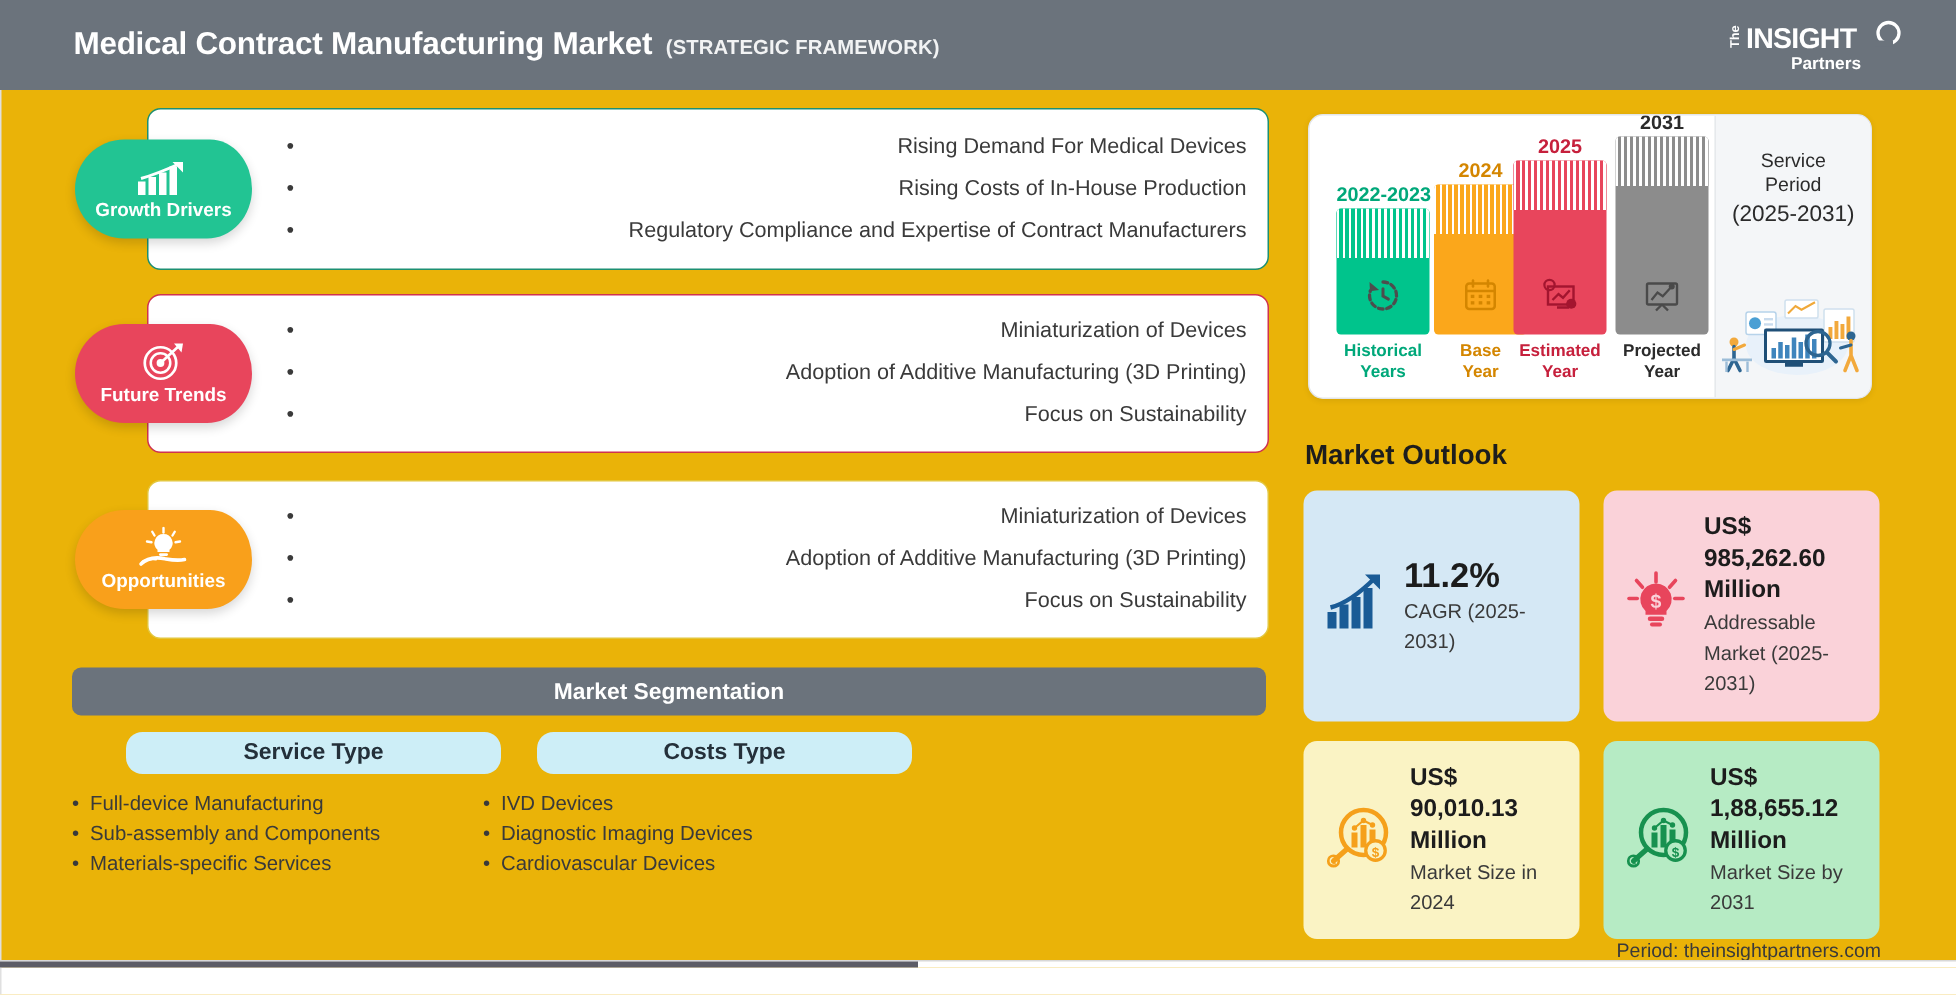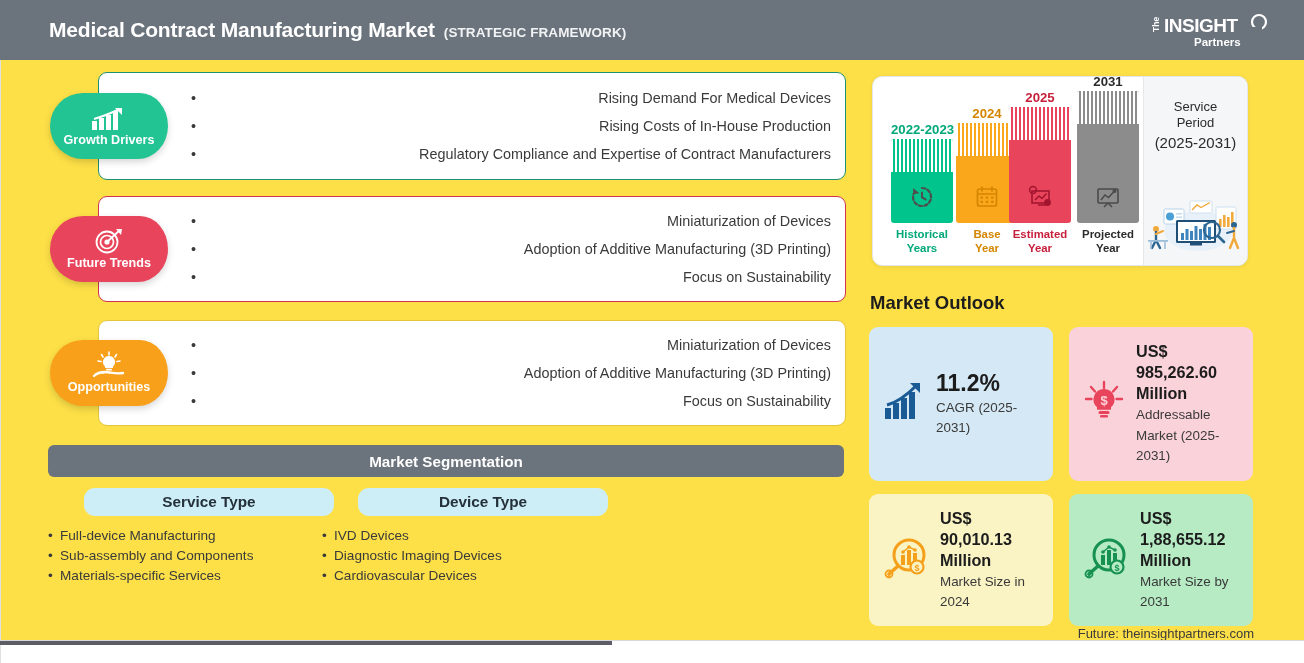--- a/index.html
+++ b/index.html
@@ -5,21 +5,21 @@
   * { box-sizing: border-box; margin: 0; padding: 0; }
   html, body {
     width: 1304px; height: 663px;
     background: #ffffff;
     font-family: "Liberation Sans", sans-serif;
     overflow: hidden;
   }
   #page {
     position: relative;
     width: 1304px; height: 645px;
-    background: #fde047;
+    background: #eab308;
   }
 
   
   #header {
     position: absolute; left: 0; top: 0;
     width: 1304px; height: 60px;
     background: #6b737c;
     display: flex; align-items: center;
   }
   #header-title-wrap {
@@ -313,21 +313,21 @@
   <div class="seg-col-head" style="left:48px;top:488px;width:250px;">
     <span>Service Type</span>
   </div>
   <ul class="seg-items" style="left:48px;top:526px;">
     <li>Full-device Manufacturing</li>
     <li>Sub-assembly and Components</li>
     <li>Materials-specific Services</li>
   </ul>
 
   <div class="seg-col-head" style="left:322px;top:488px;width:250px;">
-    <span>Device Type</span>
+    <span>Costs Type</span>
   </div>
   <ul class="seg-items" style="left:322px;top:526px;">
     <li>IVD Devices</li>
     <li>Diagnostic Imaging Devices</li>
     <li>Cardiovascular Devices</li>
   </ul>
 
   <div id="timeline">
 
     <div class="tl-bar-group" style="left:18px;top:45px;">
@@ -555,19 +555,19 @@
         <circle cx="6" cy="37" r="3.5" fill="none" stroke="#17914f" stroke-width="1.8"></circle>
         <text x="6" y="40" fill="#17914f" font-family="Liberation Sans, sans-serif" font-size="6" font-weight="bold" text-anchor="middle">$</text>
       </svg>
     </div>
     <div class="ocard-text">
       <div class="ocard-value">US$ 1,88,655.12 Million</div>
       <div class="ocard-label">Market Size by 2031</div>
     </div>
   </div>
 
-  <div id="source">Future: theinsightpartners.com</div>
+  <div id="source">Period: theinsightpartners.com</div>
 
   <div id="bottom-strip">
     <div id="bottom-strip-thumb"></div>
   </div>
 
 </div>
 
 </body></html>

